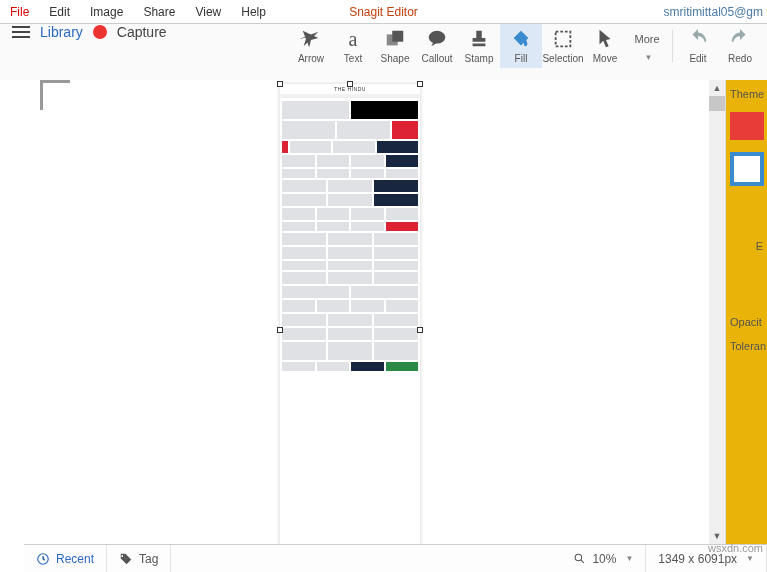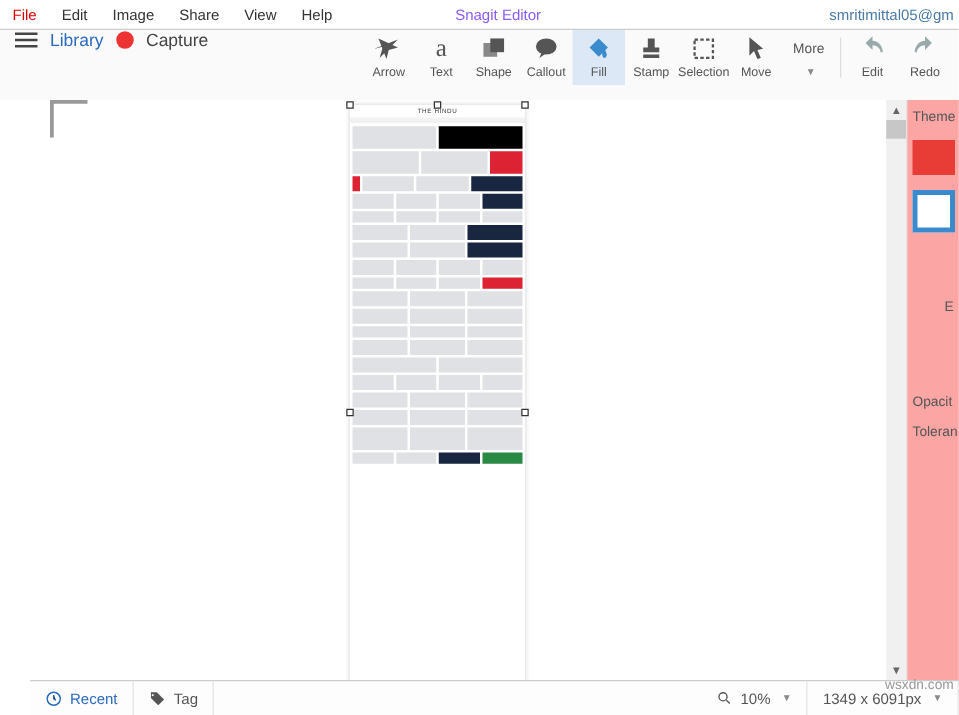--- a/index.html
+++ b/index.html
@@ -1,20 +1,20 @@
 <!DOCTYPE html>
 <html><head>
   <meta charset="utf-8">
   <style>
     * { margin:0; padding:0; box-sizing:border-box; font-family: -apple-system, "Segoe UI", sans-serif; }
     body { width:767px; height:572px; overflow:hidden; background:#fff; font-size:12px; color:#333; }
     .menubar { height:24px; background:#fff; border-bottom:1px solid #ccc; display:flex; align-items:center; position:relative; }
     .menubar .menu-item { padding:0 10px; cursor:pointer; line-height:22px; }
     .menubar .menu-item.file { color:#d00; }
-    .menubar .title { position:absolute; left:50%; transform:translateX(-50%); color:#8b5cf6;margin-left:15px; }
+    .menubar .title { position:absolute; left:50%; transform:translateX(-50%); color:#c2410c; }
     .menubar .user { margin-left:auto; padding-right:4px; color:#4a7aa6; }
     .topbar { height:58px; background:#fafafa; border-bottom:1px solid #ccc; display:flex; align-items:flex-start; }
     .left-controls { display:flex; align-items:center; gap:10px; padding:0 12px; }
     .hamburger { width:18px; display:flex; flex-direction:column; gap:3px; cursor:pointer; }
     .hamburger span { height:2px; background:#444; }
     .library { color:#2a6abf; font-size:14px; }
     .rec { width:14px; height:14px; border-radius:50%; background:#e33; }
     .capture { font-size:14px; color:#444; }
     .tools { display:flex; margin-left:auto; padding-right:6px; }
     .tool { width:42px; display:flex; flex-direction:column; align-items:center; gap:3px; padding:4px 2px; cursor:pointer; font-size:10px; color:#555; }
@@ -37,21 +37,21 @@
     .page-nav { height:4px; background:#f2f2f2; border-bottom:1px solid #eee; margin-bottom:2px; }
     .blk { background:#dfe1e4; }
     .blk.dark { background:#19263f; }
     .blk.black { background:#000; }
     .blk.red { background:#d23; }
     .blk.green { background:#2a8a45; }
     .row { display:flex; gap:2px; padding:1px 2px; }
     .row > div { flex:1; height:12px; }
     .row.tall > div { height:18px; }
     .row.short > div { height:9px; }
-    .side-panel { width:42px; background:#fca5a5; border-left:1px solid #ddd; padding:8px 4px; display:flex; flex-direction:column; gap:12px; font-size:11px; color:#555; }
+    .side-panel { width:42px; background:#eab308; border-left:1px solid #ddd; padding:8px 4px; display:flex; flex-direction:column; gap:12px; font-size:11px; color:#555; }
     .side-panel .swatch { height:28px; width:34px; margin:0 auto; }
     .side-panel .swatch.red { background:#e83c36; }
     .side-panel .swatch.blue-outline { border:4px solid #3a8bce; background:#fff; height:34px; }
     .statusbar { position:absolute; bottom:0; left:0; right:0; height:28px; border-top:1px solid #ccc; background:#fdfdfd; display:flex; align-items:center; font-size:12px;margin-left:24px; }
     .statusbar .sb-item { display:flex; align-items:center; gap:6px; padding:0 12px; height:100%; border-right:1px solid #e3e3e3; color:#555; }
     .statusbar .sb-item.blue { color:#2a6abf; }
     .statusbar .spacer { flex:1; }
     .watermark { position:absolute; right:4px; bottom:18px; font-size:11px; color:#999; z-index:20; }
     .chev { font-size:8px; color:#888; margin-left:3px; }
     svg { display:block; }
@@ -106,35 +106,35 @@
       </div>
     <div class="tool">
         <div class="ic">
           <svg width="22" height="22" viewBox="0 0 24 24">
             <ellipse cx="12" cy="10" rx="9" ry="7" fill="#555"></ellipse>
             <path fill="#555" d="M8 15l-2 5 6-4z"></path>
           </svg>
         </div>
         <span>Callout</span>
       </div>
+    <div class="tool">
+        <div class="ic">
+          <svg width="22" height="22" viewBox="0 0 24 24">
+            <path fill="#555" d="M9 3h6v8h4v4H5v-4h4zM5 17h14v3H5z"></path>
+          </svg>
+        </div>
+        <span>Stamp</span>
+      </div>
     <div class="tool active">
         <div class="ic">
           <svg width="22" height="22" viewBox="0 0 24 24">
             <path fill="#3a8bce" d="M12 3l8 8-8 8-8-8zM19 17c0 1.5-1 3-2 3s-2-1.5-2-3 2-5 2-5 2 3.5 2 5z"></path>
           </svg>
         </div>
         <span>Fill</span>
-      </div>
-    <div class="tool">
-        <div class="ic">
-          <svg width="22" height="22" viewBox="0 0 24 24">
-            <path fill="#555" d="M9 3h6v8h4v4H5v-4h4zM5 17h14v3H5z"></path>
-          </svg>
-        </div>
-        <span>Stamp</span>
       </div>
     <div class="tool">
         <div class="ic">
           <svg width="22" height="22" viewBox="0 0 24 24">
             <rect x="4" y="4" width="16" height="16" fill="none" stroke="#555" stroke-width="2" stroke-dasharray="3 2"></rect>
           </svg>
         </div>
         <span>Selection</span>
       </div>
     <div class="tool">

